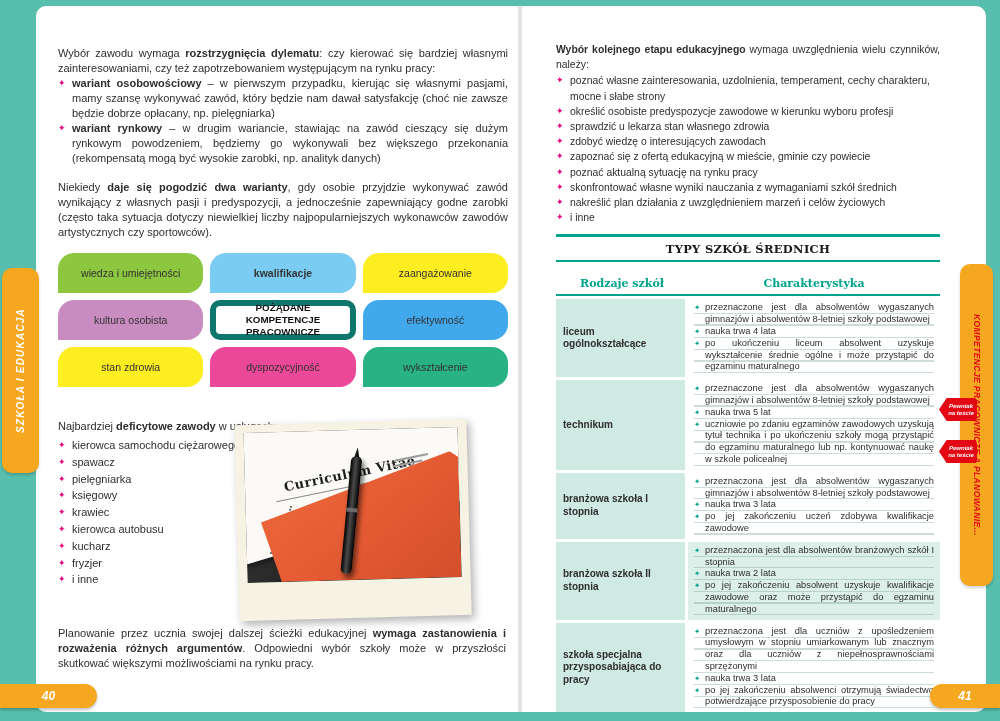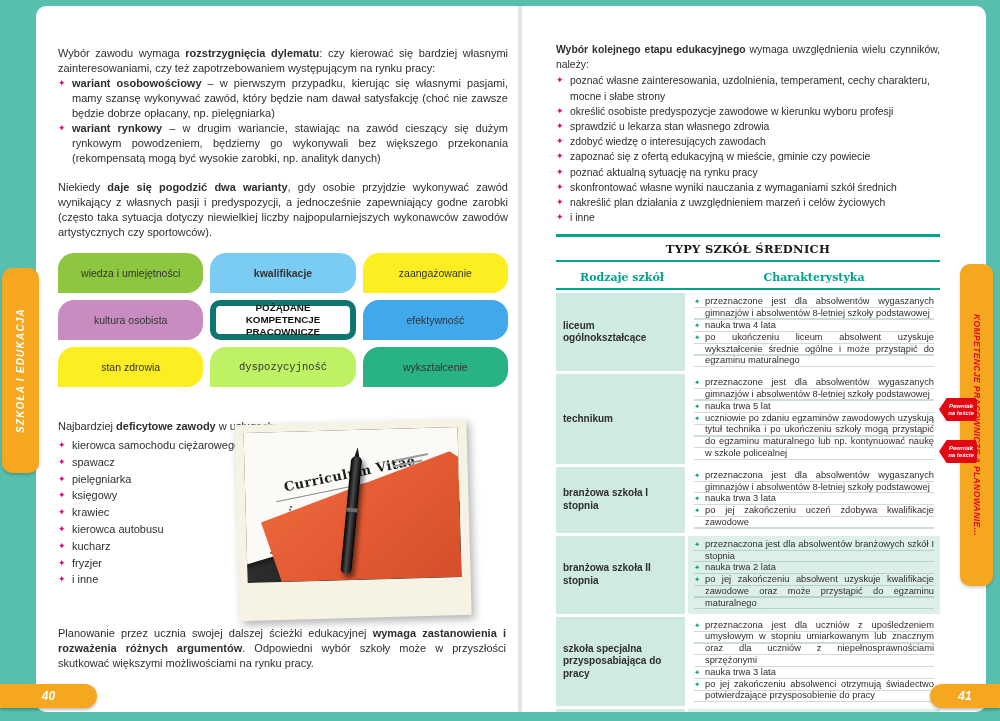--- a/index.html
+++ b/index.html
@@ -48,21 +48,21 @@
   .b { font-weight:bold; }
   ul { list-style:none; }
   ul.diamond li { position:relative; padding-left:14px; }
   ul.diamond li::before { content:"✦"; position:absolute; left:0; top:0; font-size:9px; color:#e5007d; } .mt-md { margin-top:14px; }
 
   
   .diagram { margin-top:13px; display:grid; grid-template-columns:repeat(3,1fr); gap:7px; }
   .dbox { height:40px; display:flex; align-items:center; justify-content:center;
     font-size:10.5px; color:#333; border-radius:16px 16px 16px 0; text-align:center; }
   .c-green{background:#8dc63f;} .c-lblue{background:#7accf2;font-weight:bold;} .c-yellow{background:#fcee21;}
-  .c-mauve{background:#c98cc0;} .c-blue{background:#41a8ec;} .c-orange{background:#bef264;font-family:Liberation Mono, monospace;}
+  .c-mauve{background:#c98cc0;} .c-blue{background:#41a8ec;} .c-orange{background:#ec4899;}
   .c-teal{background:#29b284;}
   .dbox.center { background:#fff; border:6px solid #0f766e; border-radius:10px;
     font-weight:bold; font-size:9.8px; line-height:1.2; color:#111; padding:0 6px; }
 
   .deficit-head { margin-top:32px; font-size:11px; line-height:15px; }
   ul.jobs { margin-top:3px; width:230px; }
   ul.jobs li { font-size:11px; line-height:16.8px; }
 
   .closing { position:absolute; left:22px; right:14px; top:620px; }
 
@@ -94,21 +94,21 @@
   .rp-content { padding:36px 46px 0 36px; }
   .rp-intro { font-size:10.4px; line-height:15.2px; text-align:justify; }
   ul.factors { margin-top:1px; }
   ul.factors li { font-size:10.4px; line-height:15.2px; }
 
   .tbl { margin-top:9px; border-top:3px solid #00a38c; }
   .tbl-title { text-align:center; font-family:"DejaVu Serif", serif; font-weight:bold;
     font-size:11.5px; color:#1a1a1a; padding:5px 0 4px; border-bottom:2px solid #00a38c; letter-spacing:0.3px; }
   .tbl-head { display:flex; border-bottom:2px solid #00a38c; }
   .tbl-head div { font-family:"DejaVu Serif", serif; font-weight:bold; font-size:11px;
-    color:#00a38c; text-align:center; padding:9px 2px 4px; }
+    color:#00a38c; text-align:center; padding:15px 2px 4px; }
   .th-name { width:132px; } .th-desc { flex:1; }
   .trow { display:flex; gap:3px; margin-top:3px; }
   .cell-name { width:129px; background:#cfe9e3; font-weight:bold; font-size:10px; line-height:12.5px;
     padding:5px 7px; display:flex; align-items:center; }
   .cell-desc { flex:1; padding:3px 6px 4px 6px; }
   .trow.tinted .cell-desc { background:#ddefe9; }
   .cell-desc li { position:relative; padding-left:11px; font-size:9.3px; line-height:11.8px;
     text-align:justify;
     background:repeating-linear-gradient(to bottom, transparent 0 10.6px, rgba(90,140,132,0.30) 10.6px 11.8px); }
   .cell-desc li::before { content:"✦"; position:absolute; left:0; top:0; font-size:7.5px; color:#00a38c; }

